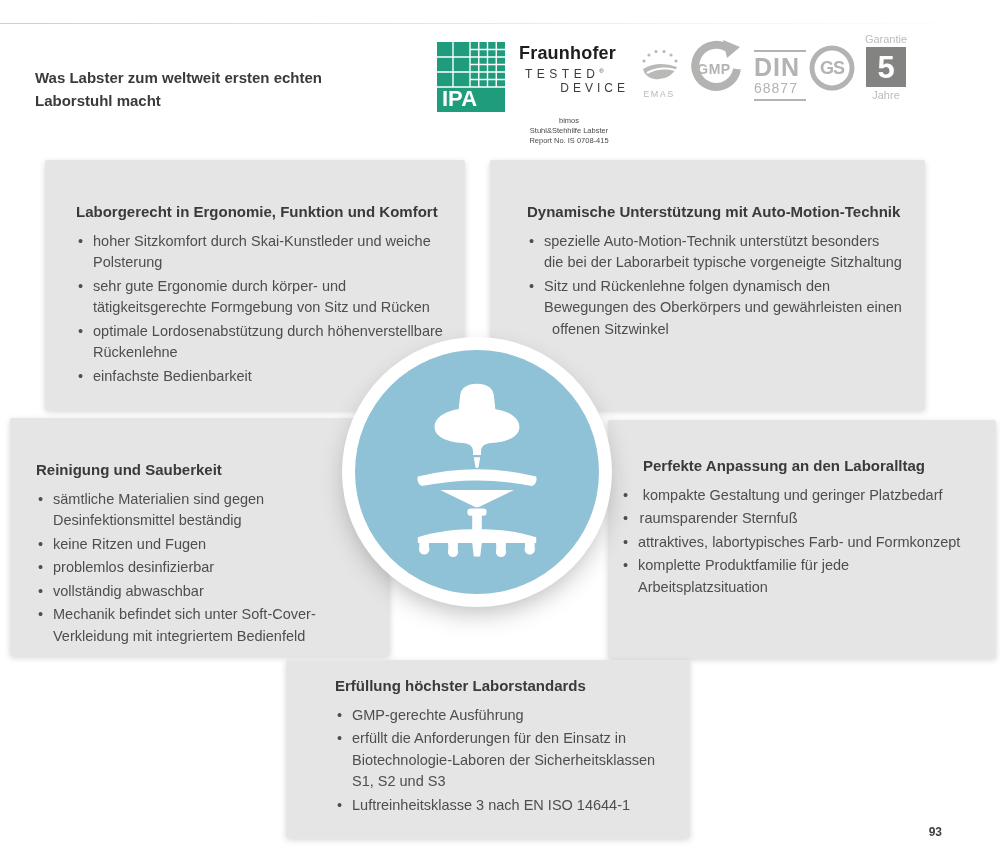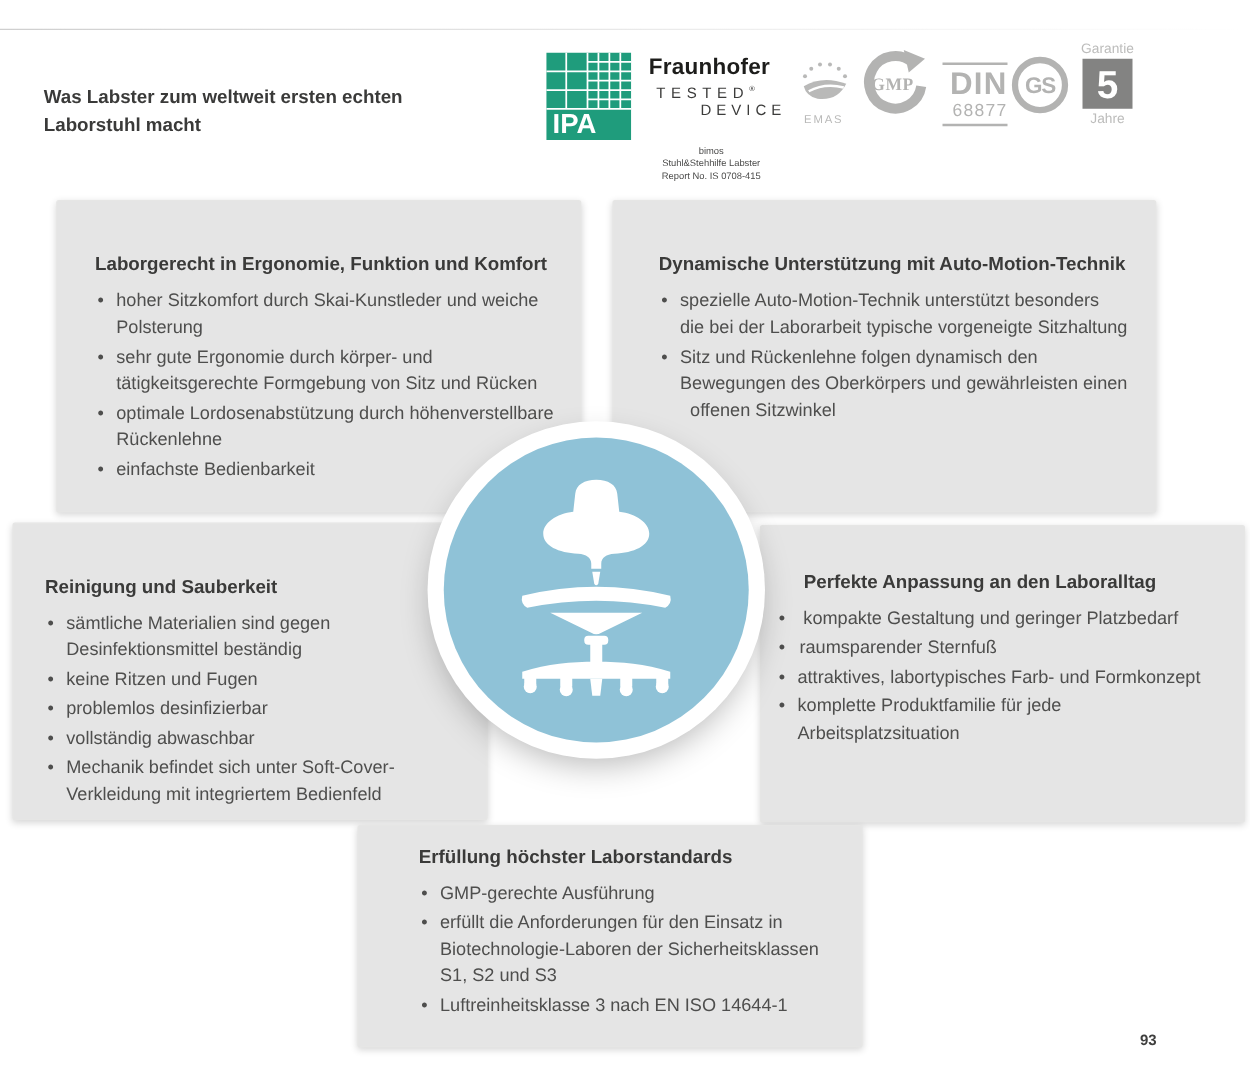--- a/index.html
+++ b/index.html
@@ -21,22 +21,22 @@
   .fh-tested { font-size:12px; color:#3c3c3b; letter-spacing:4.5px; margin-top:3px; margin-left:6px; }
   .fh-tested sup { font-size:6px; letter-spacing:0; }
   .fh-device { font-size:12px; color:#3c3c3b; letter-spacing:4px; margin-left:6px;text-align:right; }
   .fh-small { font-size:7.5px; color:#4a4a49; text-align:center; line-height:1.3; margin-top:21px; width:100px; }
 
   .badge { position:absolute; color:#b3b3b2; }
   .emas { left:636px; top:48px; width:46px; text-align:center; }
   .emas-label { font-size:9px; letter-spacing:1.5px; color:#b9b9b8; margin-top:1px; }
   .gmp { left:684px; top:40px; width:60px; height:56px; }
   .gmp-label { position:absolute; left:6px; top:21px; width:48px; text-align:center;
-    font-size:14px; font-weight:bold; color:#b3b3b2; letter-spacing:0.5px;font-family:Liberation Serif, serif; }
-  .din { left:754px; top:50px; width:52px; text-align:right; }
+    font-size:14px; font-weight:bold; color:#b3b3b2; letter-spacing:0.5px; }
+  .din { left:754px; top:50px; width:52px; text-align:left; }
   .din-line { height:2px; background:#b3b3b2; }
   .din-label { font-size:25px; font-weight:bold; color:#b3b3b2; letter-spacing:1px; line-height:1.05; padding-top:2px; }
   .din-num { font-size:14px; color:#b3b3b2; letter-spacing:1px; line-height:1.2; padding-bottom:2px; }
   .gs { left:808px; top:44px; width:48px; height:48px; }
   .gs-label { position:absolute; left:0; top:14px; width:48px; text-align:center;
     font-size:18px; font-weight:bold; color:#b3b3b2; letter-spacing:-1px; }
   .warranty { left:862px; top:33px; width:48px; text-align:center; }
   .w-top,.w-bottom { font-size:11px; color:#bcbcbb; }
   .w-box { width:40px; height:40px; background:#838382; margin:2px auto;
     display:flex; align-items:center; justify-content:center; }
@@ -61,21 +61,21 @@
     shape-outside:circle(152px at -49px 272px); }
   .c4-float { float:left; width:72px; height:204px;
     shape-outside:circle(165px at -143px 20px); }
 
   
   .chair-circle { position:absolute; left:355px; top:350px; width:244px; height:244px;
     border-radius:50%; background:#8fc2d7; z-index:5;
     box-shadow:0 0 0 13px #ffffff, 0 10px 26px 8px rgba(0,0,0,0.28); }
   .chair-circle svg { position:absolute; left:42px; top:16px; }
 
-  .page-number { position:absolute; left:912px; top:825px; width:30px; 
+  .page-number { position:absolute; left:912px; top:825px; width:30px; text-align:right;
     font-size:12px; font-weight:bold; color:#3f3f3e; }
 </style>
 </head>
 <body>
 
 <div class="page">
 
   <div class="hairline"></div>
 
   <div class="heading">

